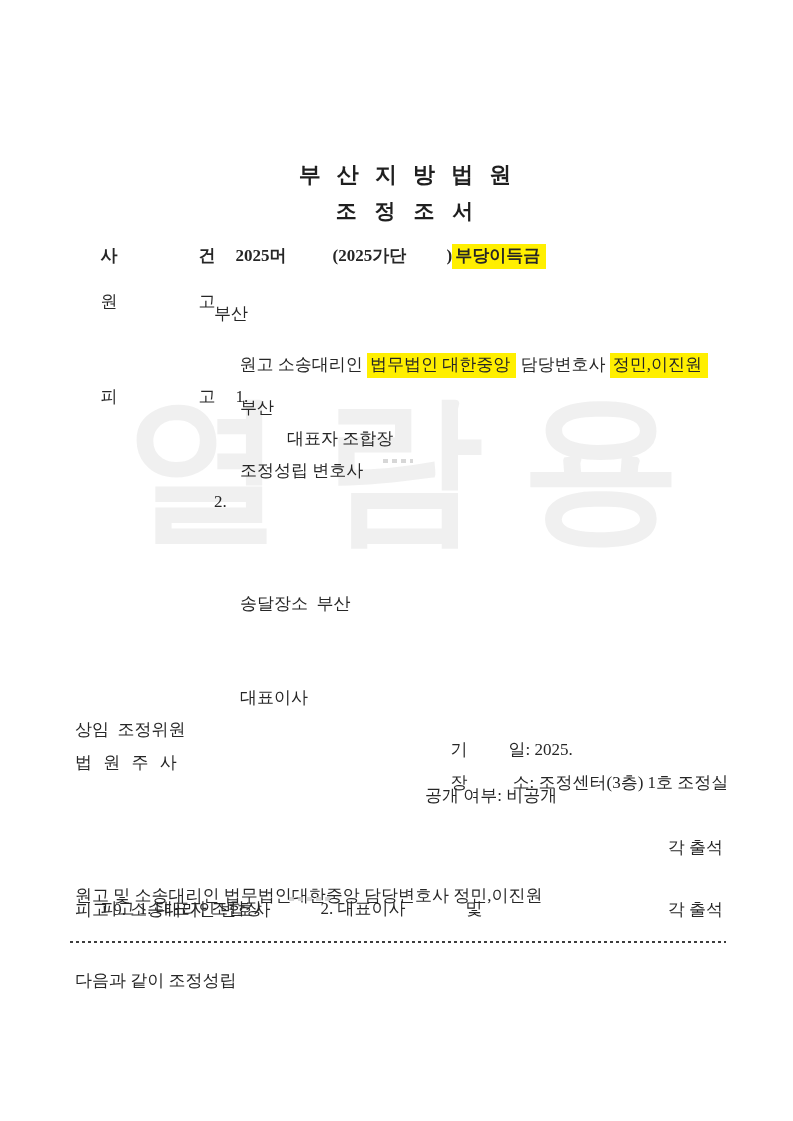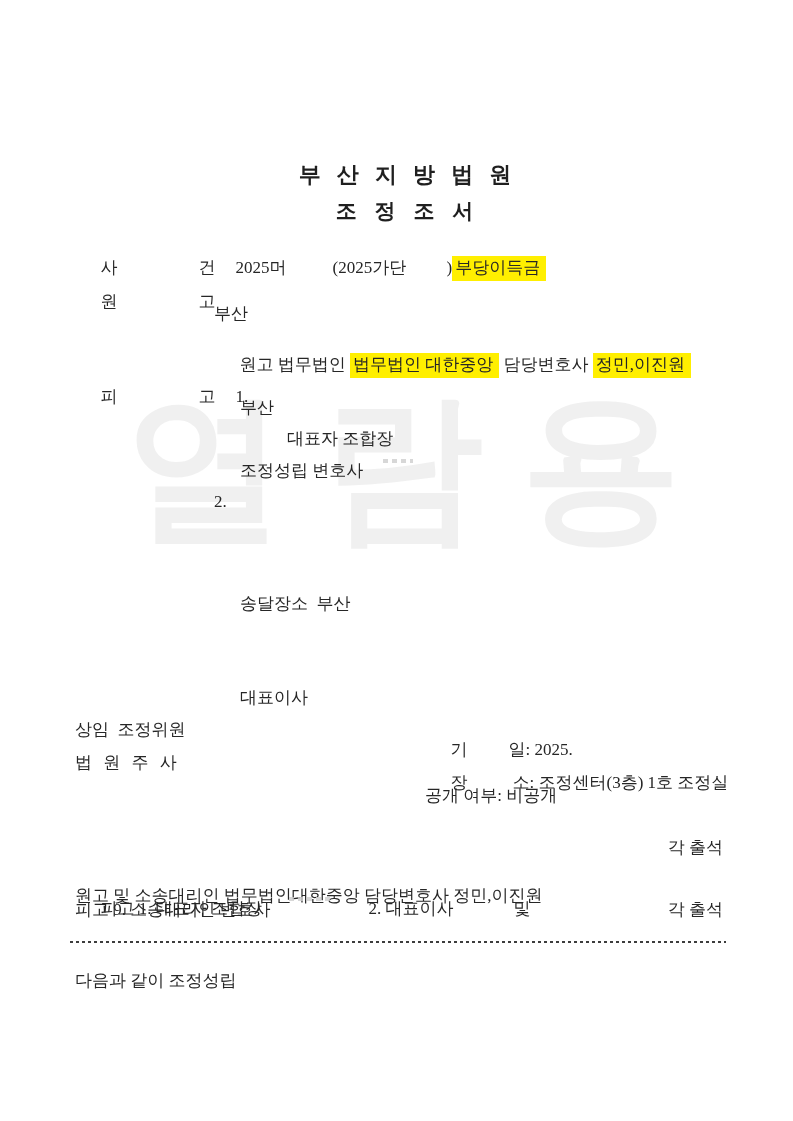--- a/index.html
+++ b/index.html
@@ -21,21 +21,21 @@
   }
   .title-court{font-size:22px;letter-spacing:5px;}
   .title-doc{font-size:21px;letter-spacing:6px;}
   .sp1{display:inline-block;width:98px;}
   .sp2{display:inline-block;width:37px;}
   .sp-caseno{display:inline-block;width:97px;}
   .sp-related{display:inline-block;width:114px;}
   .sp-datelab{display:inline-block;width:58px;}
   .sp-placelab{display:inline-block;width:62px;}
   .sp-att1{display:inline-block;width:220px;}
-  .sp-att2{display:inline-block;width:145px;margin-left:48px;}
+  .sp-att2{display:inline-block;width:145px;}
   .clerk{word-spacing:7px;}
   .hl{
     background:#ffef00;
     padding:2px 6px 4px 3px;
   }
   .status{position:absolute;right:70px;white-space:pre;}
   .watermark{
     position:absolute;left:125px;top:388px;
     font-size:160px;font-weight:bold;
     letter-spacing:38px;line-height:160px;
@@ -62,30 +62,30 @@
 
 <div class="page">
 
   <div class="watermark">열람용</div>
 
   <div class="content">
 
     <div class="line center title title-court" style="top:165px;">부 산 지 방 법 원</div>
     <div class="line center title title-doc" style="top:201px;">조 정 조 서</div>
 
-    <div class="line" style="left:75px;top:238px;">
+    <div class="line" style="left:75px;top:226px;font-weight:bold;">
       <span class="sp1">사</span><span class="sp2">건</span><span class="sp-caseno">2025머</span><span class="sp-related">(2025가단</span><span>)</span><span class="hl">부당이득금</span>
     </div>
 
     <div class="line" style="left:75px;top:272px;">
       <span class="sp1">원</span><span>고</span>
     </div>
     <div class="line" style="left:214px;top:304px;">부산</div>
     <div class="line" style="left:214px;top:335px;">
-      <span>원고 법무법인 </span><span class="hl">법무법인 대한중앙</span><span> 담당변호사 </span><span class="hl">정민,이진원</span>
+      <span>원고 소송대리인 </span><span class="hl">법무법인 대한중앙</span><span> 담당변호사 </span><span class="hl">정민,이진원</span>
     </div>
 
     <div class="line" style="left:75px;top:367px;">
       <span class="sp1">피</span><span class="sp2">고</span><span>1.</span>
     </div>
     <div class="line" style="left:240px;top:398px;">부산</div>
     <div class="line" style="left:240px;top:429px;padding-left:47px;">대표자 조합장</div>
     <div class="line" style="left:240px;top:461px;">조정성립 변호사</div>
     <div class="smudge smudge-a"></div>
     <div class="line" style="left:214px;top:492px;">2.</div>

